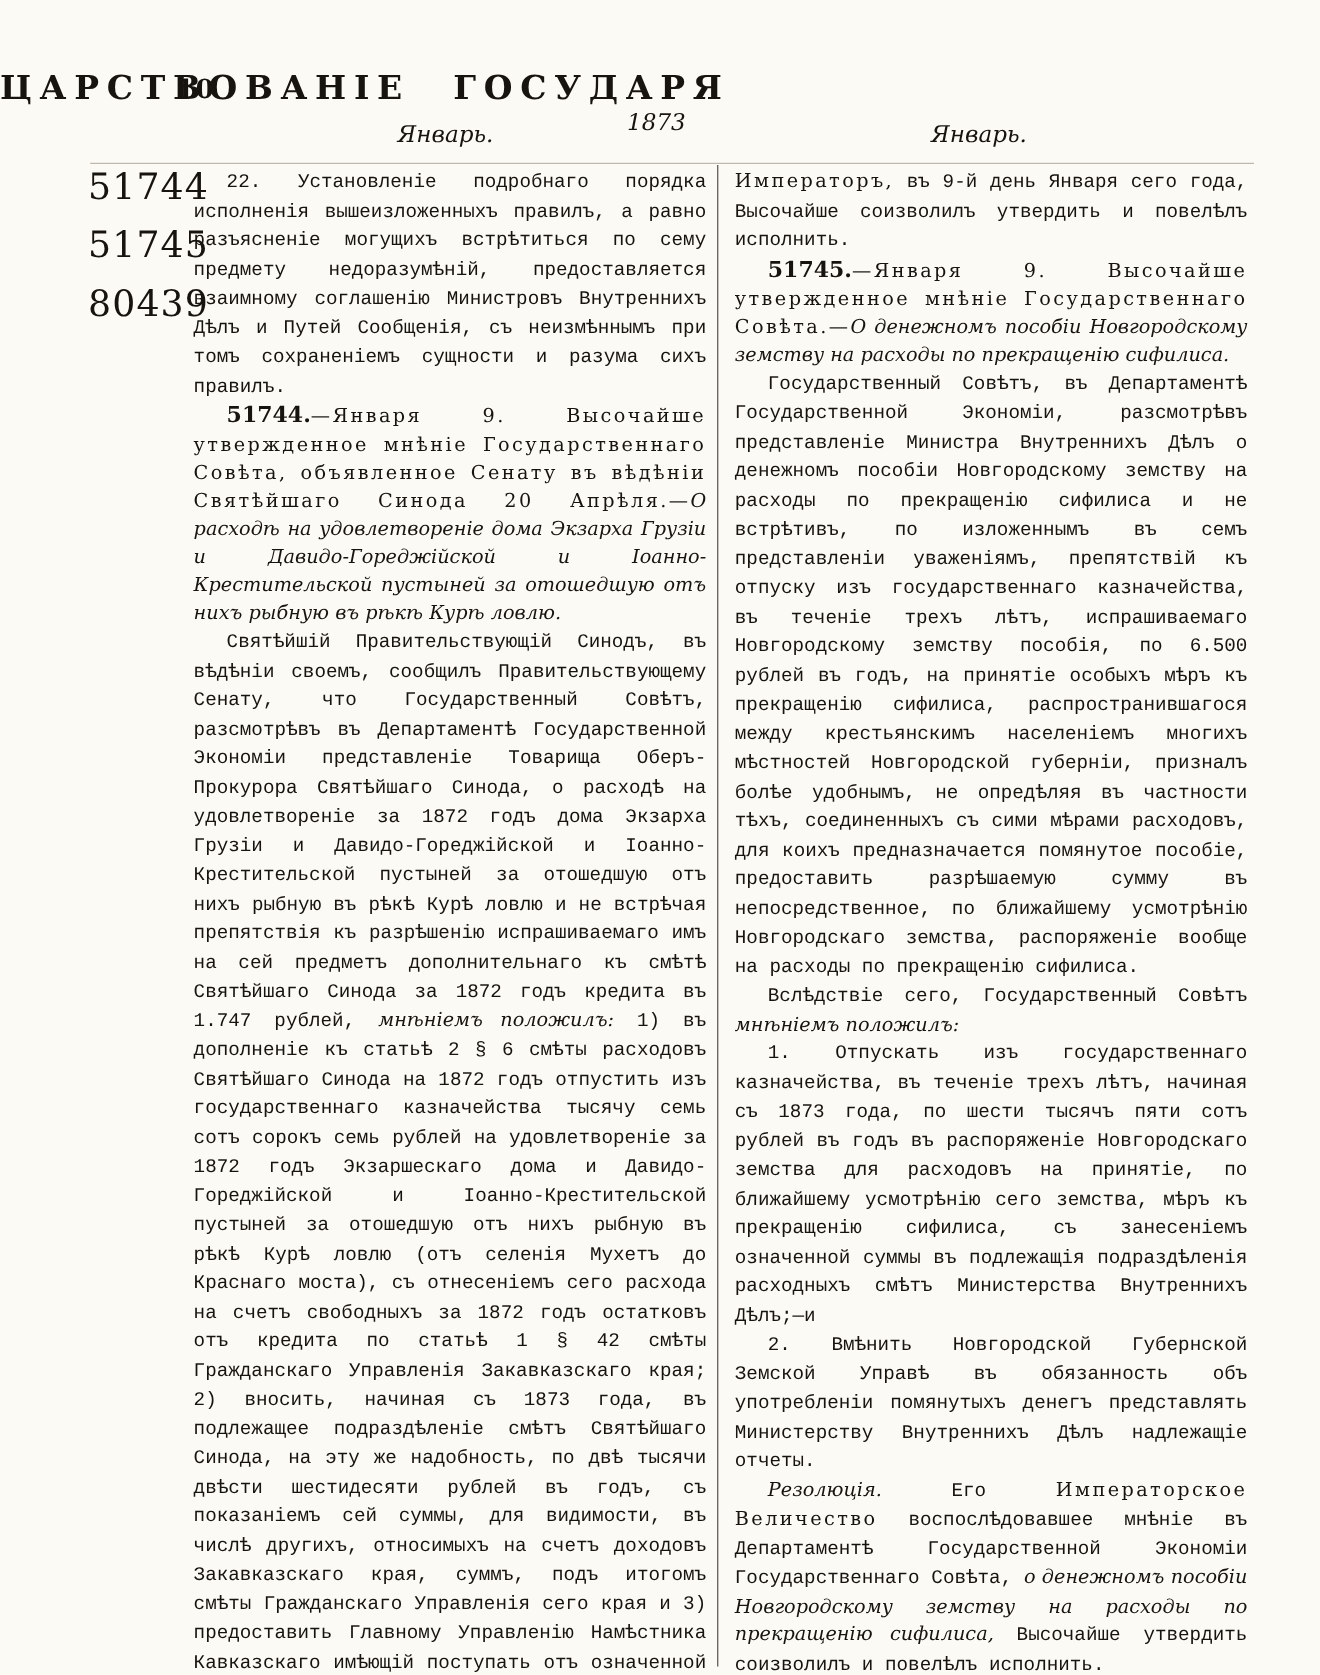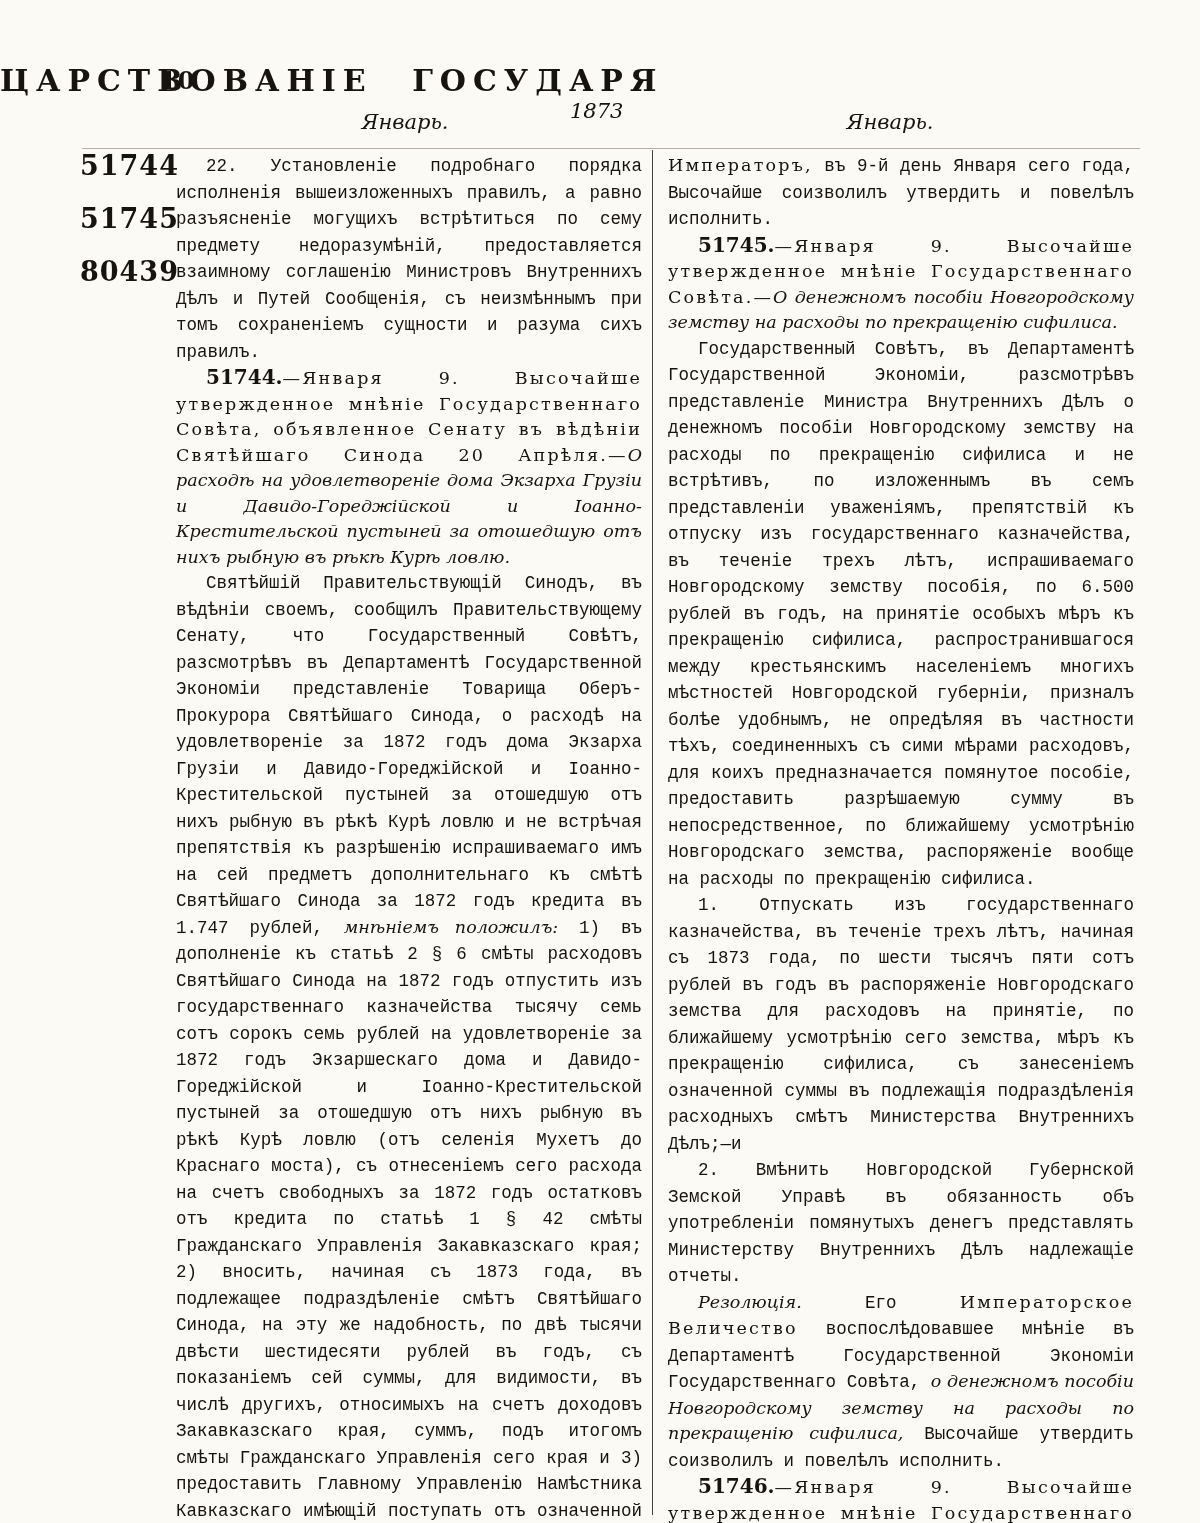--- a/index.html
+++ b/index.html
@@ -38,21 +38,21 @@
   .header-rule {
     position: absolute; left: 82px; right: 60px; top: 148px;
     height: 1px; background: #b7b1a5;
   }
   .column-divider {
     position: absolute; left: 652px; top: 150px;
     width: 1px; height: 1365px; background: #47413a;
   }
   .margin-number {
     position: absolute; left: 80px;
-    font-size: 27px; font-weight: bold; letter-spacing: 1px;
+    font-size: 33px; font-weight: normal; letter-spacing: 1px;
   }
   .column {
     position: absolute; top: 153px; width: 466px;
     font-size: 17.5px; line-height: 25.5px;
     text-align: justify;
   }
   .column p { margin: 0; }
   .column p.heading { }
   .indent { text-indent: 30px; }
   .law-number { font-weight: bold; font-size: 20px; }
@@ -81,19 +81,20 @@
 
   <div class="column" style="left:176px">
       <p class="indent"><span class="normal">22. Установленіе подробнаго порядка исполненія вышеизложенныхъ правилъ, а равно разъясненіе могущихъ встрѣтиться по сему предмету недоразумѣній, предоставляется взаимному соглашенію Министровъ Внутреннихъ Дѣлъ и Путей Сообщенія, съ неизмѣннымъ при томъ сохраненіемъ сущности и разума сихъ правилъ.</span></p>
       <p class="heading indent"><span class="law-number">51744.</span><span class="spaced">—Января 9. Высочайше утвержденное мнѣніе Государственнаго Совѣта, объявленное Сенату въ вѣдѣніи Святѣйшаго Синода 20 Апрѣля.—</span><span class="italic">О расходѣ на удовлетвореніе дома Экзарха Грузіи и Давидо-Гореджійской и Іоанно-Крестительской пустыней за отошедшую отъ нихъ рыбную въ рѣкѣ Курѣ ловлю.</span></p>
       <p class="indent"><span class="normal">Святѣйшій Правительствующій Синодъ, въ вѣдѣніи своемъ, сообщилъ Правительствующему Сенату, что Государственный Совѣтъ, разсмотрѣвъ въ Департаментѣ Государственной Экономіи представленіе Товарища Оберъ-Прокурора Святѣйшаго Синода, о расходѣ на удовлетвореніе за 1872 годъ дома Экзарха Грузіи и Давидо-Гореджійской и Іоанно-Крестительской пустыней за отошедшую отъ нихъ рыбную въ рѣкѣ Курѣ ловлю и не встрѣчая препятствія къ разрѣшенію испрашиваемаго имъ на сей предметъ дополнительнаго къ смѣтѣ Святѣйшаго Синода за 1872 годъ кредита въ 1.747 рублей, </span><span class="italic">мнѣніемъ положилъ:</span><span class="normal"> 1) въ дополненіе къ статьѣ 2 § 6 смѣты расходовъ Святѣйшаго Синода на 1872 годъ отпустить изъ государственнаго казначейства тысячу семь сотъ сорокъ семь рублей на удовлетвореніе за 1872 годъ Экзаршескаго дома и Давидо-Гореджійской и Іоанно-Крестительской пустыней за отошедшую отъ нихъ рыбную въ рѣкѣ Курѣ ловлю (отъ селенія Мухетъ до Краснаго моста), съ отнесеніемъ сего расхода на счетъ свободныхъ за 1872 годъ остатковъ отъ кредита по статьѣ 1 § 42 смѣты Гражданскаго Управленія Закавказскаго края; 2) вносить, начиная съ 1873 года, въ подлежащее подраздѣленіе смѣтъ Святѣйшаго Синода, на эту же надобность, по двѣ тысячи двѣсти шестидесяти рублей въ годъ, съ показаніемъ сей суммы, для видимости, въ числѣ другихъ, относимыхъ на счетъ доходовъ Закавказскаго края, суммъ, подъ итогомъ смѣты Гражданскаго Управленія сего края и 3) предоставить Главному Управленію Намѣстника Кавказскаго имѣющій поступать отъ означенной рыбной ловли доходъ заносить въ подлежащее подраздѣленіе смѣты доходовъ Гражданскаго Управленія Закавказскаго края. Каковое мнѣніе </span></p>
     </div>
   <div class="column" style="left:668px">
       <p class=""><span class="spaced">Императоръ,</span><span class="normal"> въ 9-й день Января сего года, Высочайше соизволилъ утвердить и повелѣлъ исполнить.</span></p>
       <p class="heading indent"><span class="law-number">51745.</span><span class="spaced">—Января 9. Высочайше утвержденное мнѣніе Государственнаго Совѣта.—</span><span class="italic">О денежномъ пособіи Новгородскому земству на расходы по прекращенію сифилиса.</span></p>
       <p class="indent"><span class="normal">Государственный Совѣтъ, въ Департаментѣ Государственной Экономіи, разсмотрѣвъ представленіе Министра Внутреннихъ Дѣлъ о денежномъ пособіи Новгородскому земству на расходы по прекращенію сифилиса и не встрѣтивъ, по изложеннымъ въ семъ представленіи уваженіямъ, препятствій къ отпуску изъ государственнаго казначейства, въ теченіе трехъ лѣтъ, испрашиваемаго Новгородскому земству пособія, по 6.500 рублей въ годъ, на принятіе особыхъ мѣръ къ прекращенію сифилиса, распространившагося между крестьянскимъ населеніемъ многихъ мѣстностей Новгородской губерніи, призналъ болѣе удобнымъ, не опредѣляя въ частности тѣхъ, соединенныхъ съ сими мѣрами расходовъ, для коихъ предназначается помянутое пособіе, предоставить разрѣшаемую сумму въ непосредственное, по ближайшему усмотрѣнію Новгородскаго земства, распоряженіе вообще на расходы по прекращенію сифилиса.</span></p>
+      <p class="indent"><span class="normal">Вслѣдствіе сего, Государственный Совѣтъ </span><span class="italic">мнѣніемъ положилъ:</span></p>
       <p class="indent"><span class="normal">1. Отпускать изъ государственнаго казначейства, въ теченіе трехъ лѣтъ, начиная съ 1873 года, по шести тысячъ пяти сотъ рублей въ годъ въ распоряженіе Новгородскаго земства для расходовъ на принятіе, по ближайшему усмотрѣнію сего земства, мѣръ къ прекращенію сифилиса, съ занесеніемъ означенной суммы въ подлежащія подраздѣленія расходныхъ смѣтъ Министерства Внутреннихъ Дѣлъ;—и</span></p>
       <p class="indent"><span class="normal">2. Вмѣнить Новгородской Губернской Земской Управѣ въ обязанность объ употребленіи помянутыхъ денегъ представлять Министерству Внутреннихъ Дѣлъ надлежащіе отчеты.</span></p>
       <p class="indent"><span class="italic">Резолюція.</span><span class="normal"> Его </span><span class="spaced">Императорское Величество</span><span class="normal"> воспослѣдовавшее мнѣніе въ Департаментѣ Государственной Экономіи Государственнаго Совѣта, </span><span class="italic">о денежномъ пособіи Новгородскому земству на расходы по прекращенію сифилиса,</span><span class="normal"> Высочайше утвердить соизволилъ и повелѣлъ исполнить.</span></p>
       <p class="heading indent"><span class="law-number">51746.</span><span class="spaced">—Января 9. Высочайше утвержденное мнѣніе Государственнаго Совѣта.—</span></p>
     </div>
 
 </div>
 
 </body></html>

